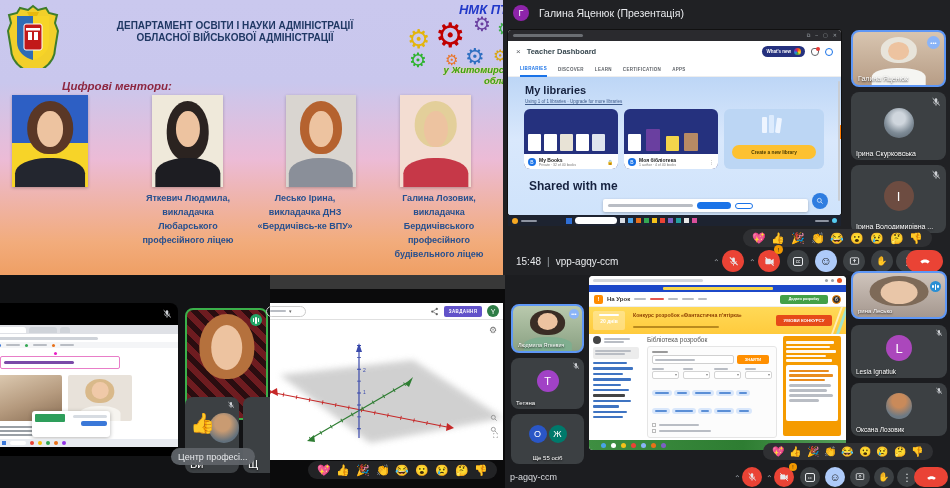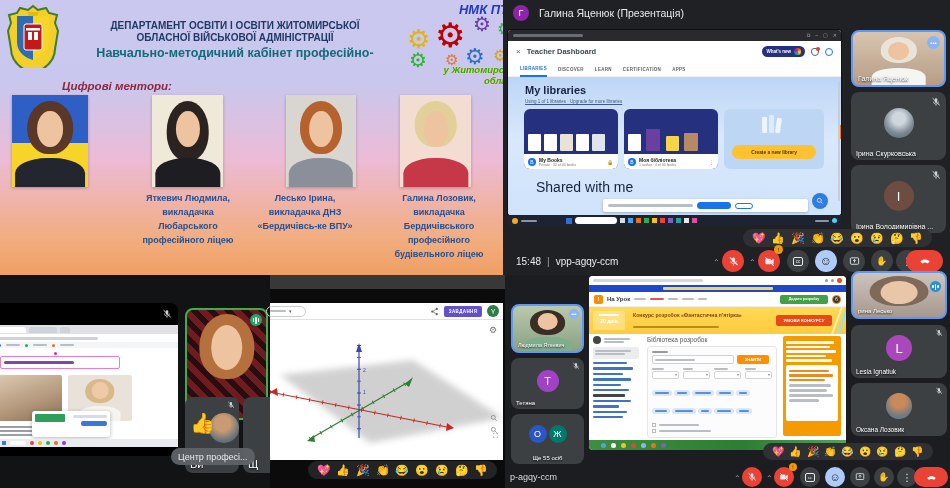--- a/index.html
+++ b/index.html
@@ -105,25 +105,24 @@
     <path d="M26 2l5 4 8-2 3 5 8 2-2 8 3 8-3 18c0 12-10 20-22 25C14 65 4 57 4 45L1 27l3-8-2-8 8-2 3-5 8 2z" fill="#f2cf2a" stroke="#3f7d2c" stroke-width="2"></path>
     <path d="M10 12h16v44c-8-2-16-8-16-18z" fill="#2e6cb5"></path>
     <path d="M26 12h16v26c0 10-8 16-16 18z" fill="#f7d428"></path>
     <rect x="17" y="20" width="18" height="26" rx="2" fill="#c21919" stroke="#fff" stroke-width="1"></rect>
     <rect x="21" y="28" width="4" height="8" fill="#fff"></rect>
         <rect x="27" y="28" width="4" height="8" fill="#fff"></rect>
     <rect x="19" y="24" width="14" height="2.5" fill="#fff"></rect>
     <path d="M20 8h12l-2 4h-8z" fill="#e8b90c"></path>
   </svg>
   <div class="p orgtxt" style="left:85px;top:20px;width:300px">
-    <div>ДЕПАРТАМЕНТ ОСВІТИ І ОСВІТИ ЖИТОМИРСЬКОЇ</div>
+    <div>ДЕПАРТАМЕНТ ОСВІТИ І НАУКИ АДМІНІСТРАЦІЇ</div>
         <div>ОБЛАСНОЇ ВІЙСЬКОВОЇ АДМІНІСТРАЦІЇ</div>
   </div>
   <div class="p depttxt" style="left:85px;top:46px;width:300px">
-    <div>Навчально-методичний кабінет професійно-</div>
   </div>
 
   <div class="p" style="left:401px;top:0;width:121px;height:80px">
     <div class="p logoT" style="right:4px;top:2px">НМК ПТО</div>
     <span class="gear" style="left:6px;top:26px;font-size:26px;color:#e3b50c">⚙</span>
     <span class="gear" style="left:34px;top:18px;font-size:34px;color:#c00000">⚙</span>
     <span class="gear" style="left:72px;top:14px;font-size:20px;color:#6a3fa0">⚙</span>
     <span class="gear" style="left:96px;top:20px;font-size:18px;color:#3fae49">⚙</span>
     <span class="gear" style="left:8px;top:50px;font-size:20px;color:#2db32d">⚙</span>
     <span class="gear" style="left:44px;top:52px;font-size:15px;color:#e8762c">⚙</span>
@@ -230,21 +229,21 @@
       </div>
 
       <div class="p" style="left:216px;top:32px;width:100px;height:60px;background:#bcd6f4;border-radius:6px">
         <div class="p" style="left:38px;top:8px;width:5px;height:16px;background:#eef5ff;border-radius:1px"></div>
         <div class="p" style="left:45px;top:6px;width:5px;height:18px;background:#dcebfd;border-radius:1px"></div>
         <div class="p" style="left:52px;top:9px;width:5px;height:15px;background:#eef5ff;border-radius:1px;transform:rotate(8deg)"></div>
         <div class="p f" style="left:8px;top:36px;width:84px;height:14px;background:#fdc131;border-radius:8px;justify-content:center">
           <span style="font-size:4.8px;font-weight:bold;color:#4a3b00">Create a new library</span>
         </div>
       </div>
-      <div class="p" style="left:28px;top:102px;font-size:14px;font-weight:normal;color:#16223f">Shared with me</div>
+      <div class="p" style="left:21px;top:102px;font-size:12px;font-weight:bold;color:#16223f">Shared with me</div>
 
       <div class="p f" style="left:95px;top:122px;width:205px;height:13px;background:#fff;border-radius:2px;box-shadow:0 1px 3px rgba(0,0,0,.25);padding:0 5px;gap:4px">
         <div class="ph" style="width:85px;height:2.5px"></div>
         <div style="width:34px;height:7px;background:#1a73e8;border-radius:4px"></div>
         <div style="width:18px;height:6px;border:1px solid #1a73e8;border-radius:3px"></div>
       </div>
       <div class="p cava" style="left:304px;top:116px;width:16px;height:16px;background:#2f7de0;color:#fff">
             <svg width="8" height="8" viewBox="0 0 24 24" color="#fff">
               <use href="#ic-mag" stroke="#fff"></use>
             </svg>

